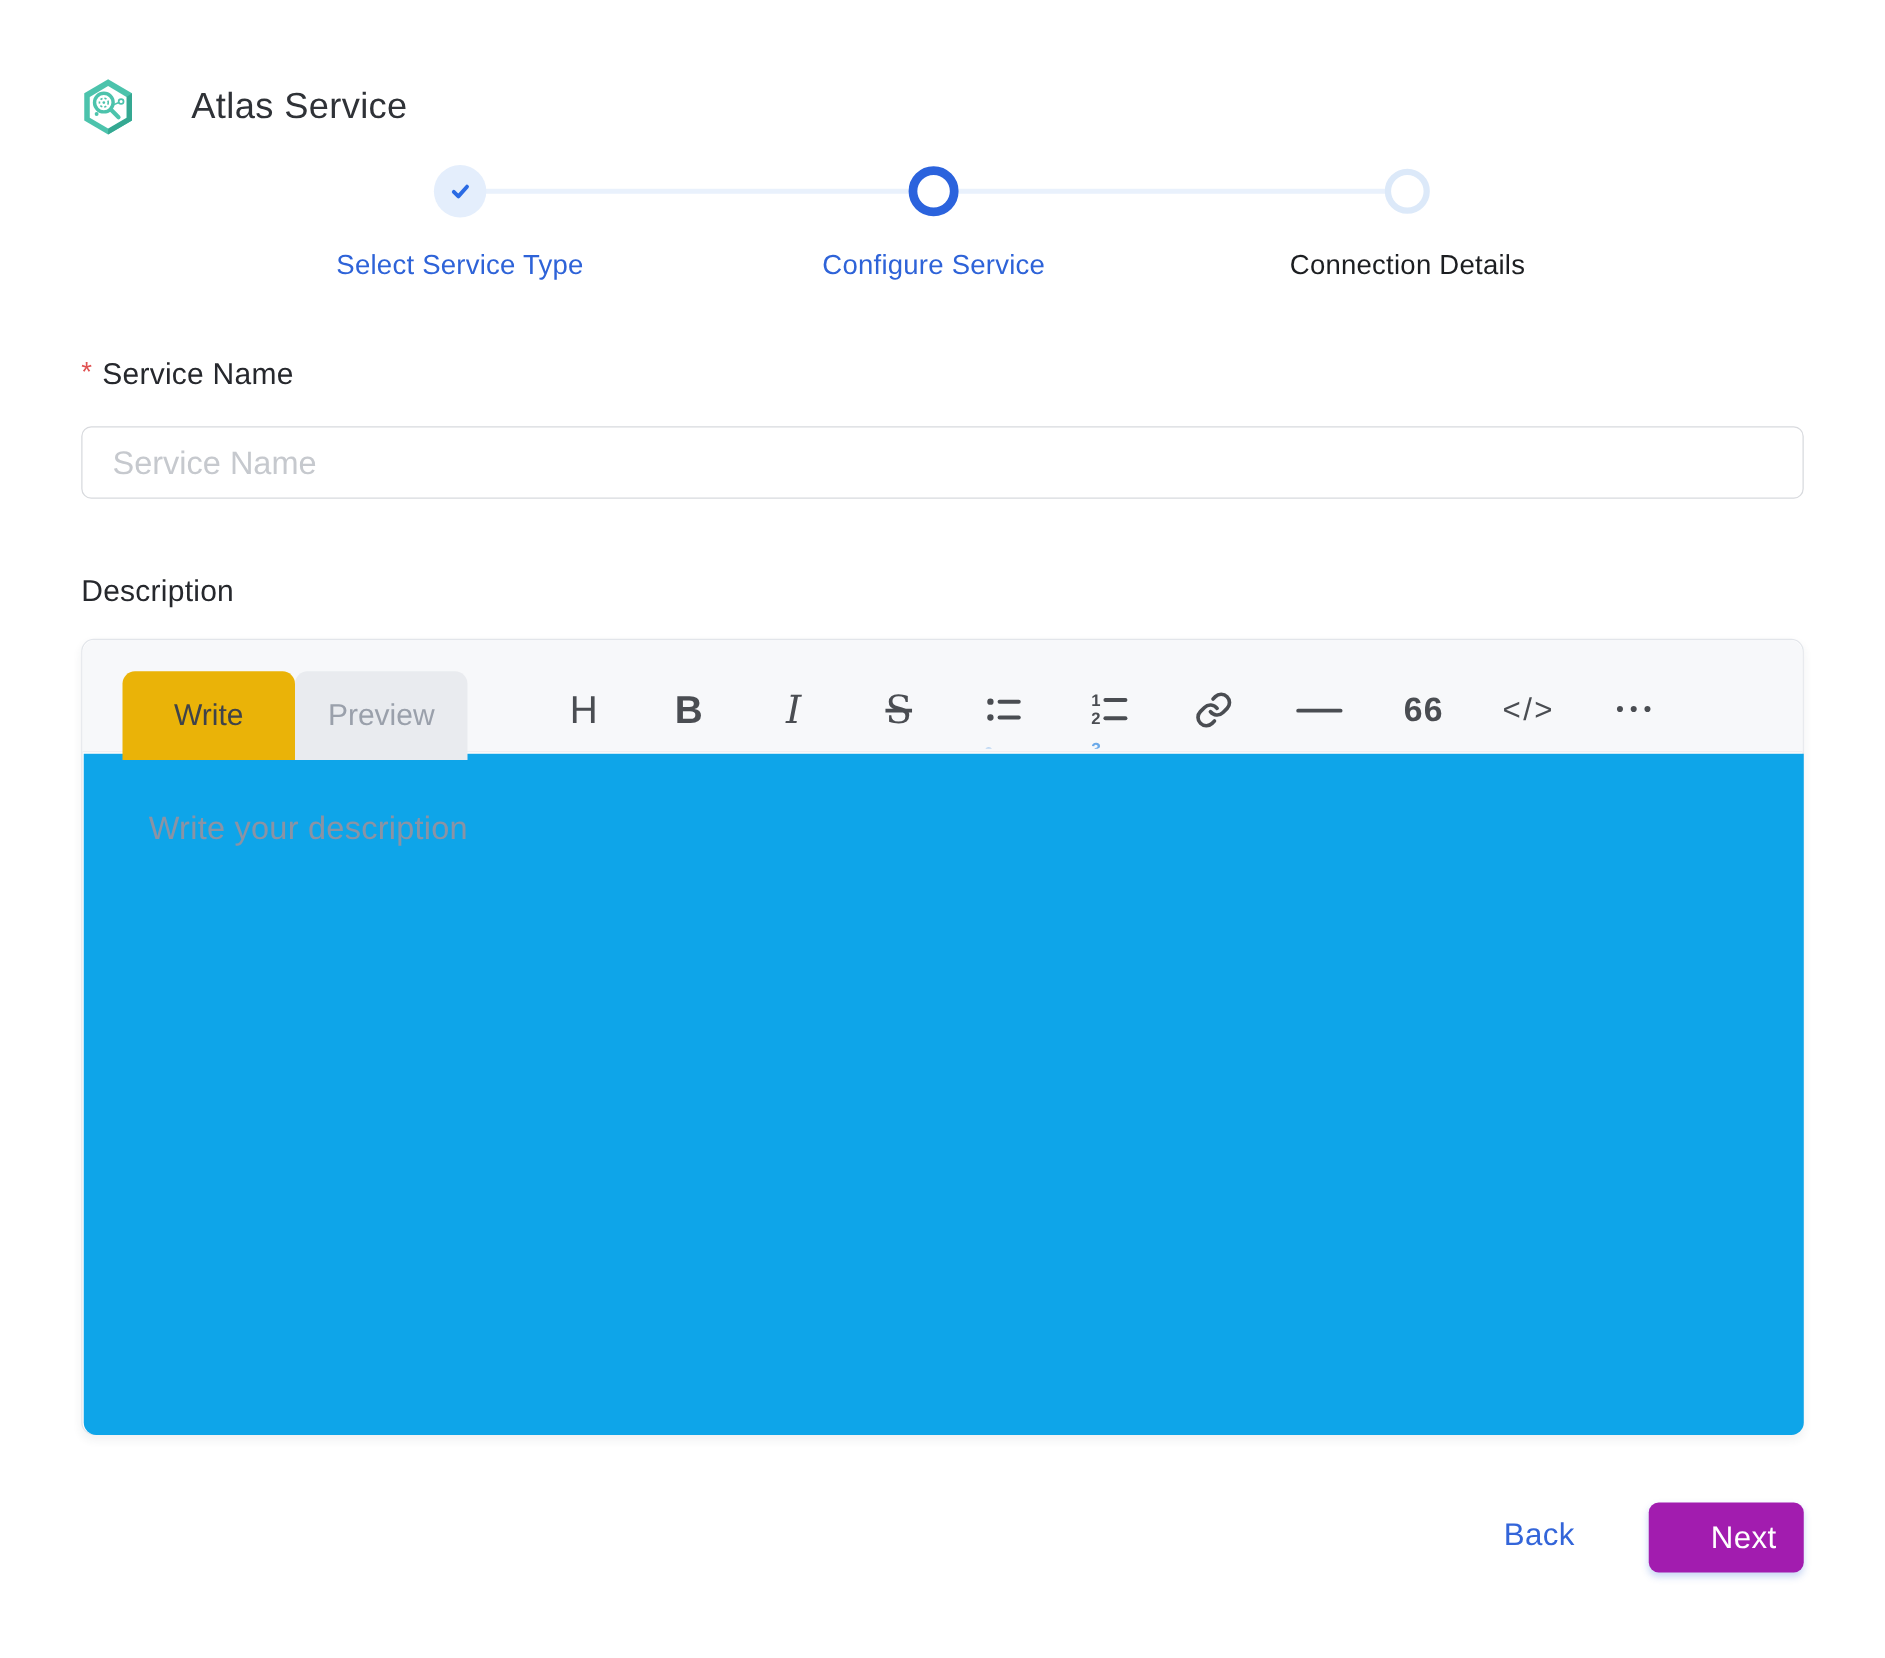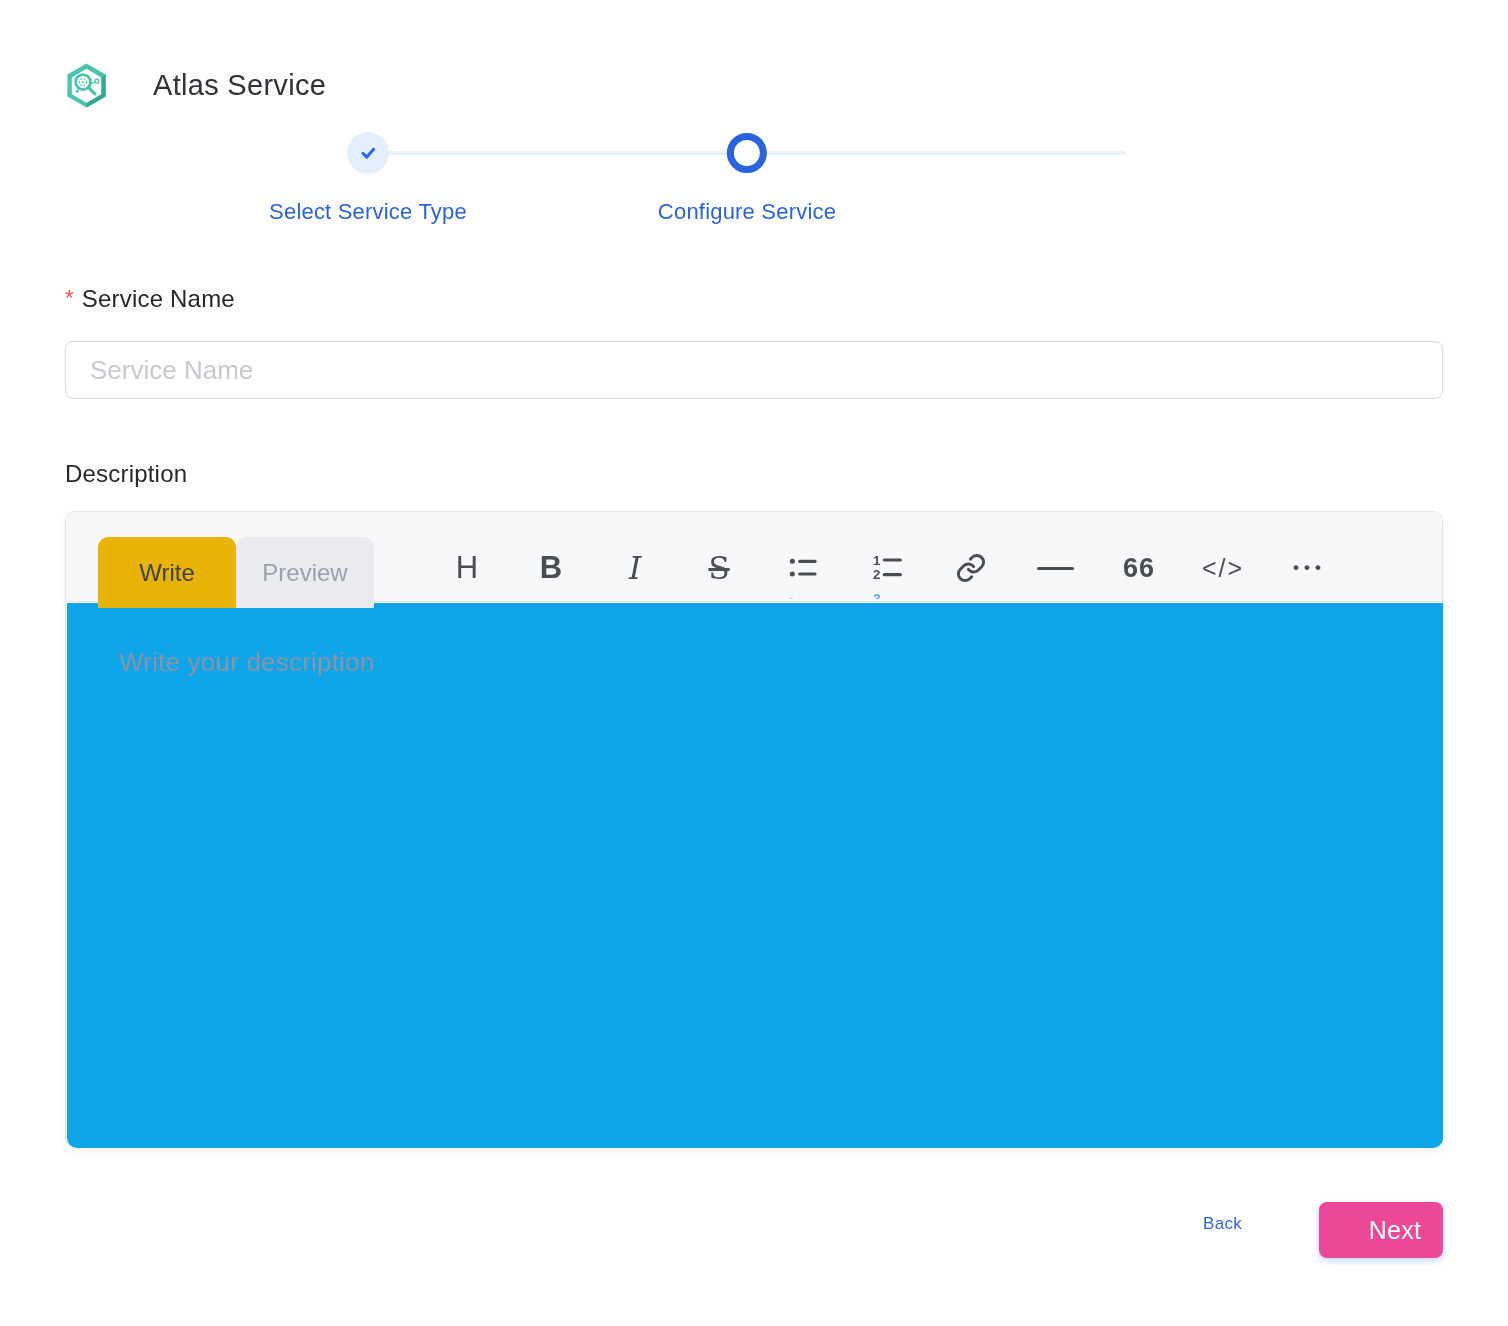--- a/index.html
+++ b/index.html
@@ -72,25 +72,25 @@
 
   .editor-body { position:absolute; left:1px; top:91px; width:1376px; height:545px;
     border-radius:0 0 10px 10px; background:#0ea5e9; }
   .desc-textarea { width:100%; height:100%; border:none; outline:none; resize:none;
     background:transparent; padding:44px 52px; font-size:26px; color:#33363c;
     letter-spacing:.2px; font-family:"Liberation Sans","DejaVu Sans",sans-serif;
     border-radius:0 0 10px 10px; }
   .desc-textarea::placeholder { color:#8b93a4; }
 
   
-  .back-link { position:absolute; left:1203px; top:1214px; font-size:17px; color:#3365d9;
+  .back-link { position:absolute; left:1203px; top:1214px; font-size:25px; color:#3365d9;
     cursor:pointer; letter-spacing:.3px; background:none; border:none;
     font-family:"Liberation Sans","DejaVu Sans",sans-serif; }
   .next-btn { position:absolute; left:1319px; top:1202px; width:124px; height:56px;
-    background:#ec4899; color:#ffffff; font-size:25px; border:none; border-radius:8px;
+    background:#a21caf; color:#ffffff; font-size:25px; border:none; border-radius:8px;
     cursor:pointer; letter-spacing:.3px; box-shadow:0 3px 6px rgba(46,99,216,0.25);
     font-family:"Liberation Sans","DejaVu Sans",sans-serif;padding-left:28px; }
 </style>
 </head>
 <body>
 
 <div class="app-header">
   <svg class="logo" viewBox="0 0 48 48">
     <polygon points="24,1.5 43.5,12.8 43.5,35.2 24,46.5 4.5,35.2 4.5,12.8" fill="#4cc3ac"></polygon>
     <polygon points="43.5,12.8 43.5,35.2 24,46.5 24,41.6 39,32.9 39,15.9" fill="#35a892"></polygon>
@@ -120,20 +120,26 @@
     <div class="step-label blue">Select Service Type</div>
   </div>
 
   <div class="step step-2">
     <div class="dot-wrap">
       <div class="dot-active"></div>
     </div>
     <div class="step-label blue">Configure Service</div>
   </div>
 
+  <div class="step step-3">
+    <div class="dot-wrap">
+      <div class="dot-upcoming"></div>
+    </div>
+    <div class="step-label dark">Connection Details</div>
+  </div>
 </div>
 
 <div class="field-label label-service">
   <span class="req">*</span><span>Service Name</span>
 </div>
 <input class="service-input" type="text" placeholder="Service Name" style="">
 
 <div class="field-label label-desc">Description</div>
 
 <div class="editor">

